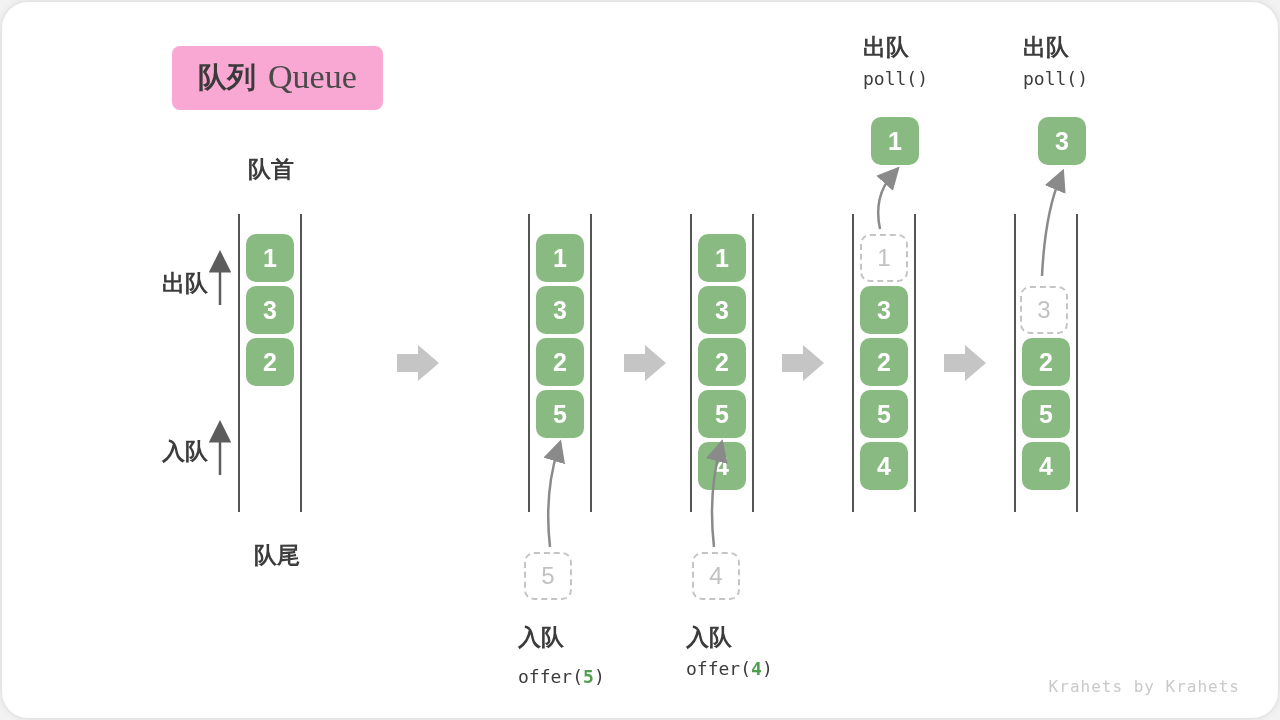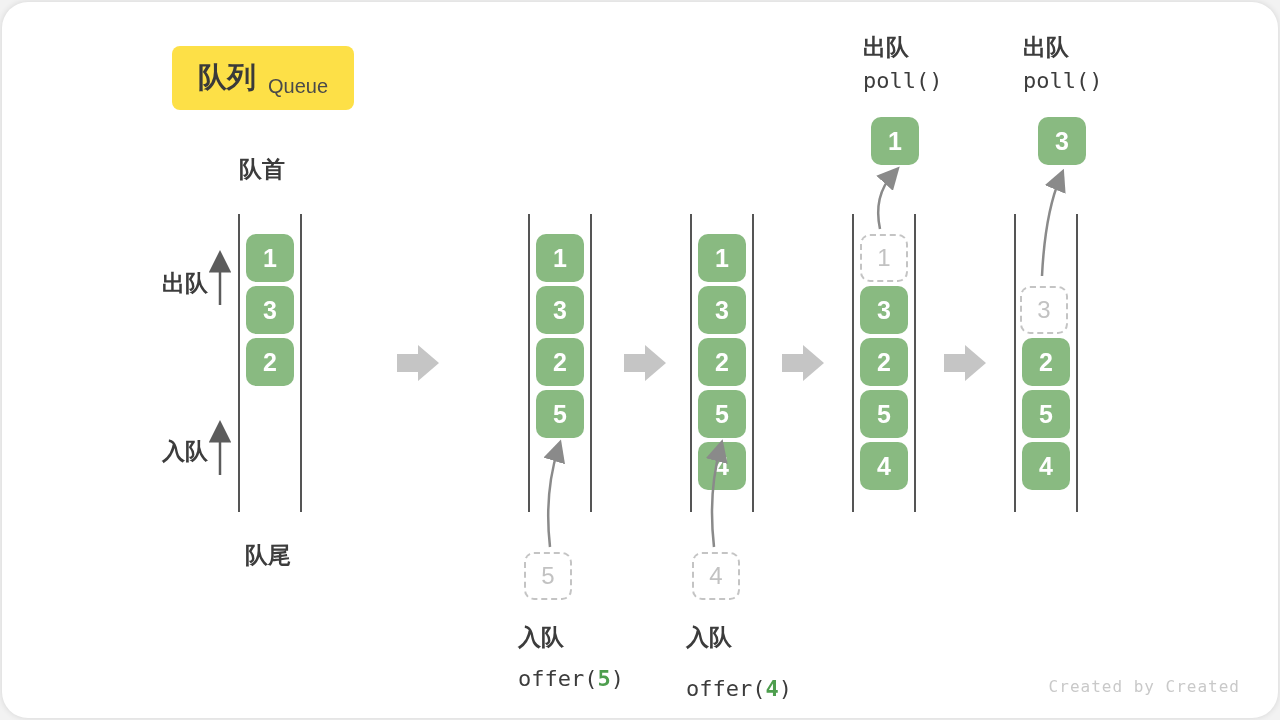--- a/index.html
+++ b/index.html
@@ -6,46 +6,46 @@
   html, body { width: 1280px; height: 720px; background: #f2f2f2; font-family: "Liberation Sans", sans-serif; }
   .card {
     position: absolute; left: 2px; top: 2px; width: 1276px; height: 716px;
     background: #ffffff; border-radius: 26px;
     box-shadow: 0 0 6px rgba(0,0,0,0.12);
     overflow: hidden;
   }
   .abs { position: absolute; }
   .title-box {
     left: 170px; top: 44px;
-    background: #fde047; border-radius: 8px;
+    background: #f9a8d4; border-radius: 8px;
     padding: 12px 26px;
-    display: flex; align-items: flex-end; gap: 12px;
+    display: flex; align-items: flex-start; gap: 12px;
   }
   .title-zh { font-size: 29px; font-weight: bold; color: #3a3a3a; }
-  .title-en { font-size: 20px; color: #4a4a4a; font-family: Liberation Sans, sans-serif; }
+  .title-en { font-size: 34px; color: #4a4a4a; font-family: Liberation Serif, serif; }
   .zh-label { font-size: 23px; font-weight: bold; color: #3c3c3c; white-space: nowrap; }
-  .code { font-family: "DejaVu Sans Mono", monospace; font-size: 22px; color: #3c3c3c; white-space: nowrap; }
+  .code { font-family: "DejaVu Sans Mono", monospace; font-size: 18px; color: #3c3c3c; white-space: nowrap; }
   .code .arg { color: #4e9e4e; font-weight: bold; }
   .wall {
     border-left: 2px solid #555555; border-right: 2px solid #555555;
     width: 64px; height: 298px; top: 212px;
   }
   .block {
     width: 48px; height: 48px; border-radius: 10px;
     background: #89ba81; color: #ffffff;
     font-size: 25px; font-weight: bold;
     display: flex; align-items: center; justify-content: center;
   }
   .dashed {
     width: 48px; height: 48px; border-radius: 10px;
     border: 2px dashed #c4c4c4; background: #ffffff;
     color: #c2c2c2; font-size: 24px;
     display: flex; align-items: center; justify-content: center;
   }
-  .center268 { width: 64px; text-align: left; }
+  .center268 { width: 64px; text-align: center; }
   .watermark {
     font-family: "DejaVu Sans Mono", monospace;
     font-size: 16px; color: #c9c9c9; letter-spacing: 1px;
   }
   svg.overlay { position: absolute; left: 0; top: 0; width: 1280px; height: 720px; pointer-events: none; }
 </style>
 </head>
 <body>
 
 <div class="card">
@@ -76,42 +76,42 @@
   <div class="abs code" style="left:516px; top:664px;"><span>offer(</span><span class="arg">5</span><span>)</span></div>
 
   <div class="abs wall" style="left:688px;"></div>
   <div class="abs block" style="left:696px; top:232px;">1</div>
   <div class="abs block" style="left:696px; top:284px;">3</div>
   <div class="abs block" style="left:696px; top:336px;">2</div>
   <div class="abs block" style="left:696px; top:388px;">5</div>
   <div class="abs block" style="left:696px; top:440px;">4</div>
   <div class="abs dashed" style="left:690px; top:550px;">4</div>
   <div class="abs zh-label" style="left:684px; top:620px;">入队</div>
-  <div class="abs code" style="left:684px; top:674px;"><span>offer(</span><span class="arg">4</span><span>)</span></div>
+  <div class="abs code" style="left:684px; top:656px;"><span>offer(</span><span class="arg">4</span><span>)</span></div>
 
   <div class="abs zh-label" style="left:861px; top:30px;">出队</div>
   <div class="abs code" style="left:861px; top:66px;">poll()</div>
   <div class="abs block" style="left:869px; top:115px;">1</div>
   <div class="abs wall" style="left:850px;"></div>
   <div class="abs dashed" style="left:858px; top:232px;">1</div>
   <div class="abs block" style="left:858px; top:284px;">3</div>
   <div class="abs block" style="left:858px; top:336px;">2</div>
   <div class="abs block" style="left:858px; top:388px;">5</div>
   <div class="abs block" style="left:858px; top:440px;">4</div>
 
   <div class="abs zh-label" style="left:1021px; top:30px;">出队</div>
   <div class="abs code" style="left:1021px; top:66px;">poll()</div>
   <div class="abs block" style="left:1036px; top:115px;">3</div>
   <div class="abs wall" style="left:1012px;"></div>
   <div class="abs dashed" style="left:1018px; top:284px;">3</div>
   <div class="abs block" style="left:1020px; top:336px;">2</div>
   <div class="abs block" style="left:1020px; top:388px;">5</div>
   <div class="abs block" style="left:1020px; top:440px;">4</div>
 
-  <div class="abs watermark" style="right:38px; top:675px;">Created by Created</div>
+  <div class="abs watermark" style="right:38px; top:675px;">Krahets by Krahets</div>
 
   <svg class="overlay" viewBox="0 0 1280 720">
     <defs>
       <marker id="headDark" markerWidth="9" markerHeight="9" refX="5" refY="4.5" orient="auto">
         <path d="M0,0 L9,4.5 L0,9 z" fill="#5c5c5c"></path>
       </marker>
       <marker id="headGray" markerWidth="9" markerHeight="9" refX="5" refY="4.5" orient="auto">
         <path d="M0,0 L9,4.5 L0,9 z" fill="#8a8a8a"></path>
       </marker>
     </defs>

